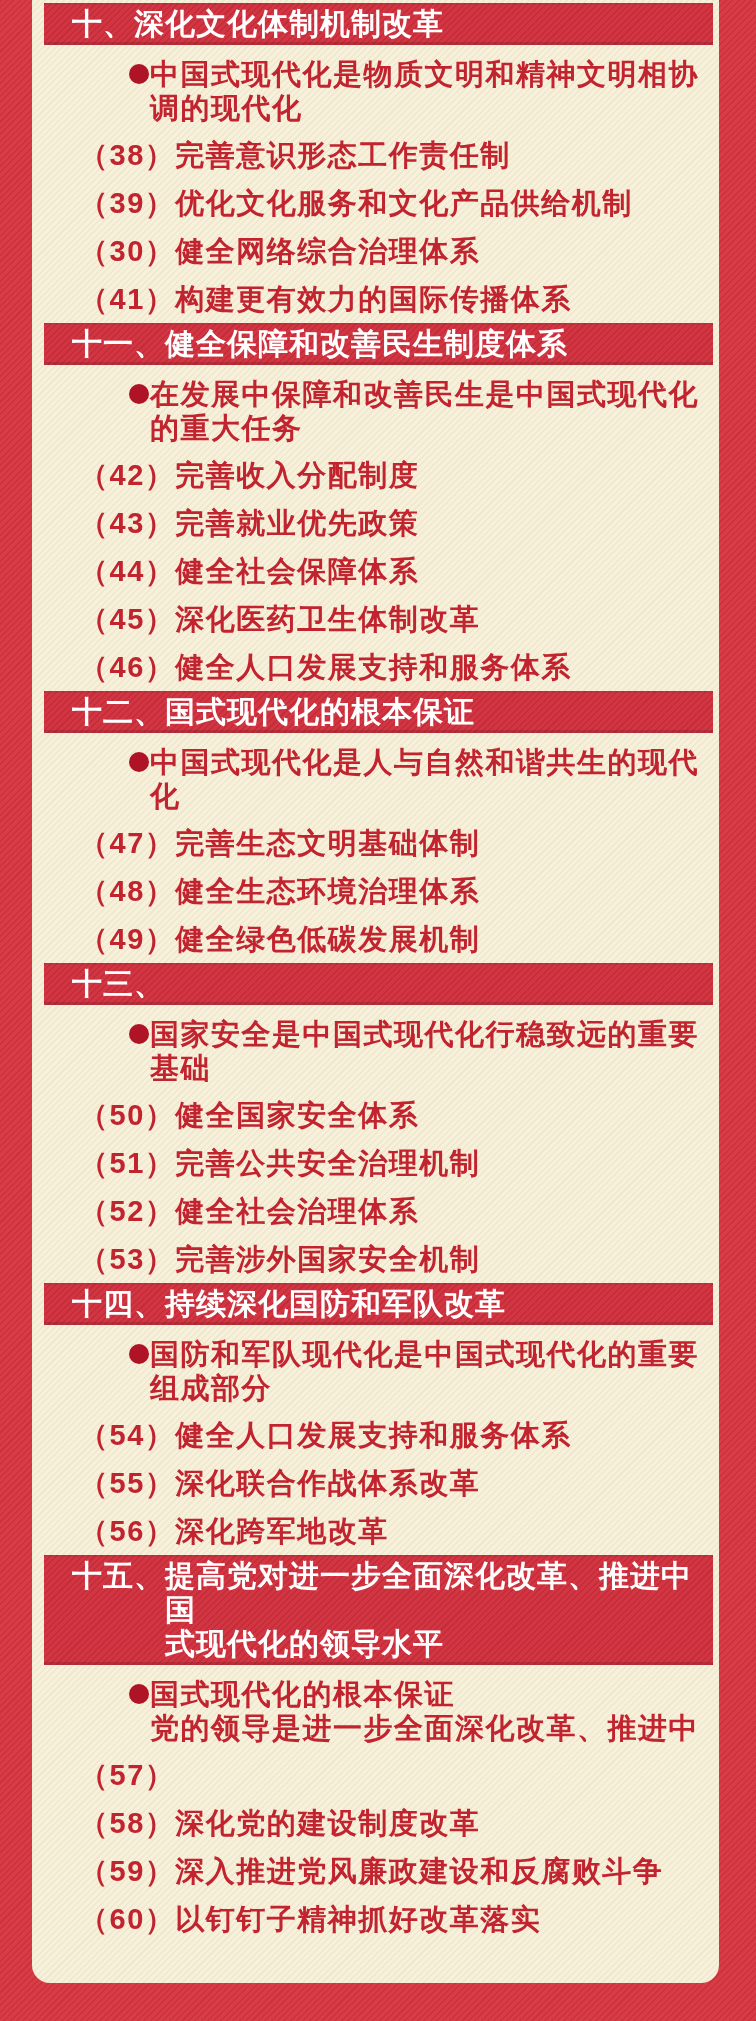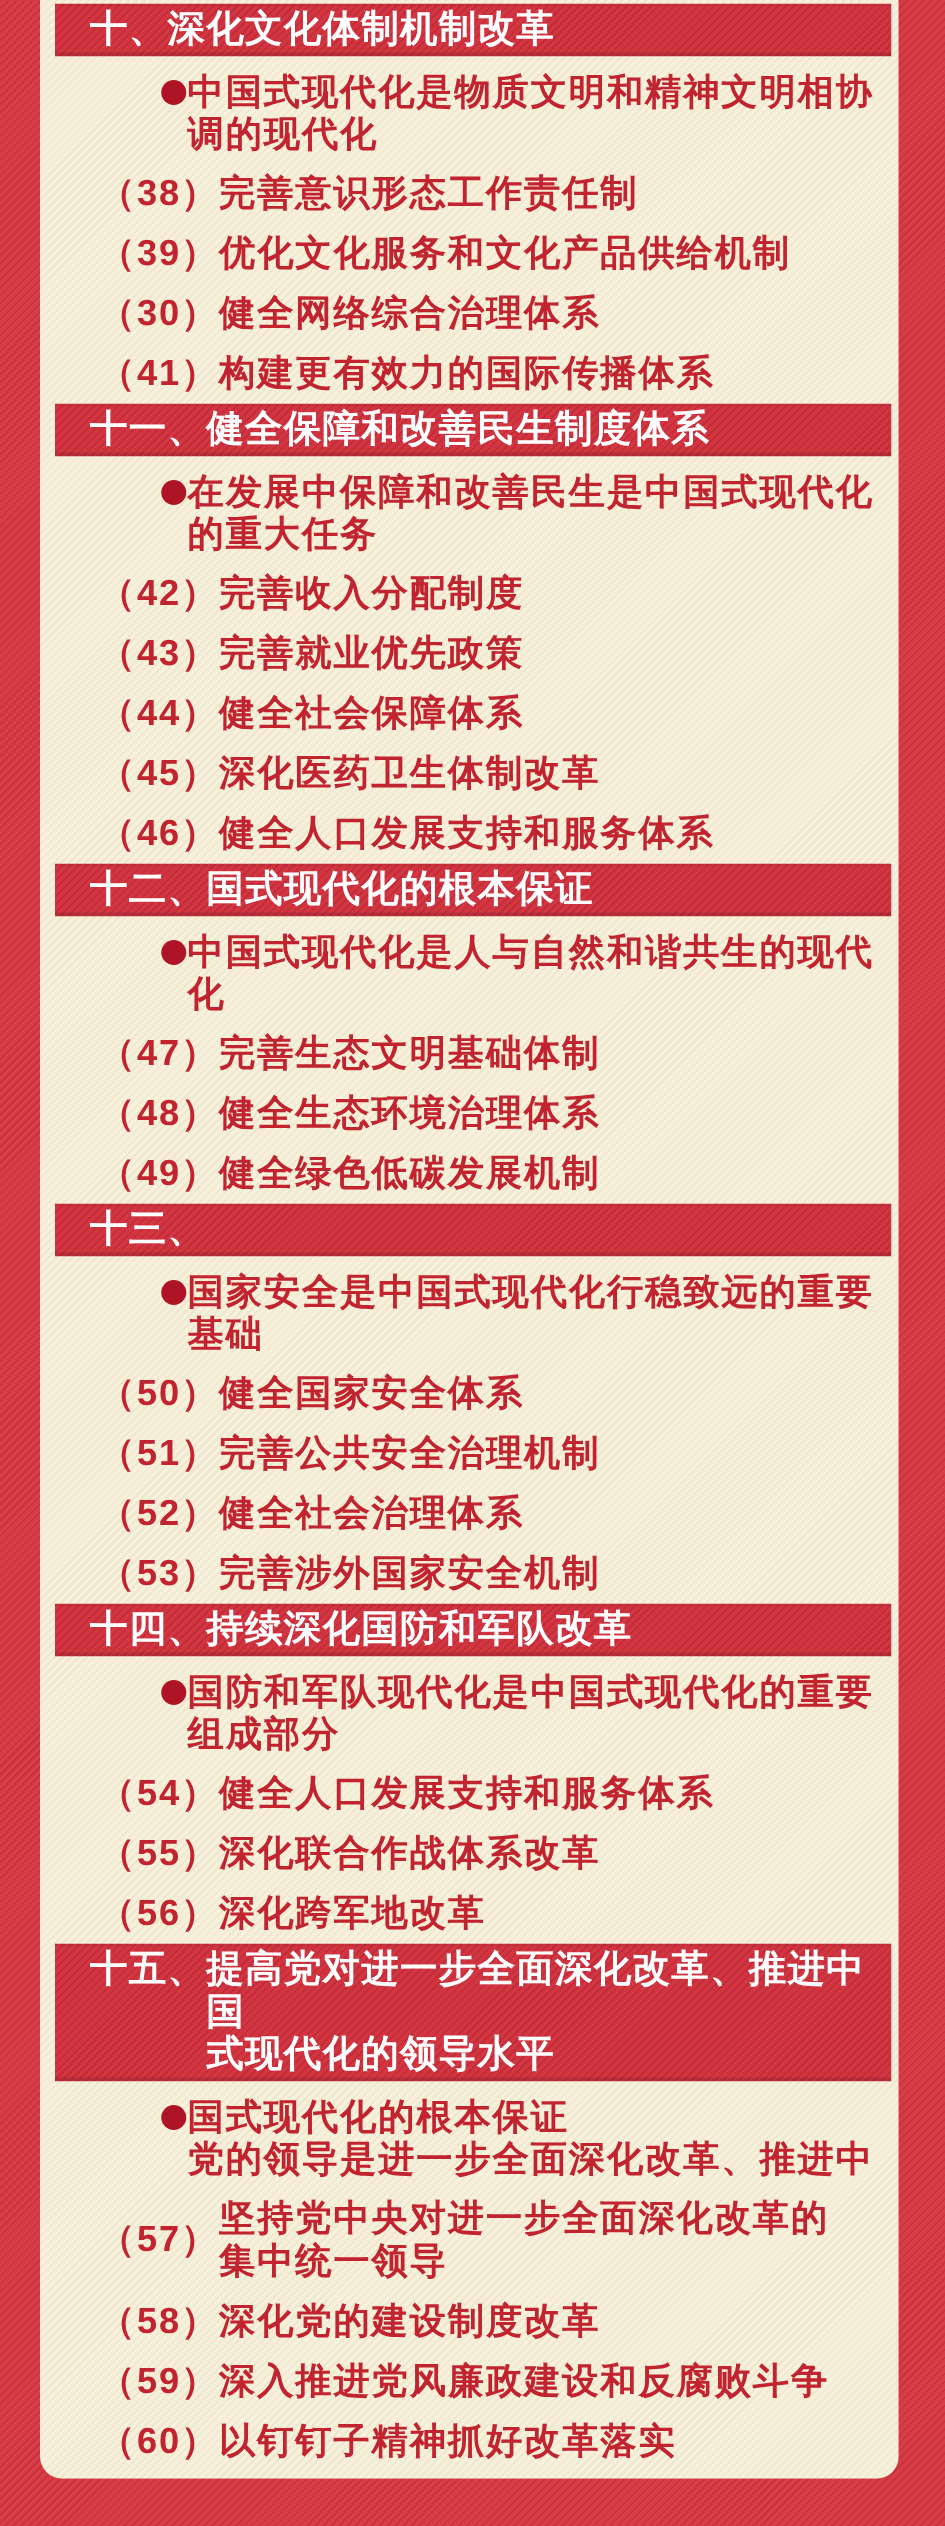--- a/index.html
+++ b/index.html
@@ -256,24 +256,20 @@
     </div>
     <div class="lead">
       <span class="dot"></span>
       <span class="lead-body">
         <span class="tline">国式现代化的根本保证</span>
         <span class="tline">党的领导是进一步全面深化改革、推进中</span>
       </span>
     </div>
     <div class="item">
       <span class="item-no">（57）</span>
-      <span class="item-body">
-        <span class="tline">坚持党中央对进一步全面深化改革的</span>
-        <span class="tline">集中统一领导</span>
-      </span>
     </div>
     <div class="item">
       <span class="item-no">（58）</span>
       <span class="item-body">
         <span class="tline">深化党的建设制度改革</span>
       </span>
     </div>
     <div class="item">
       <span class="item-no">（59）</span>
       <span class="item-body">

